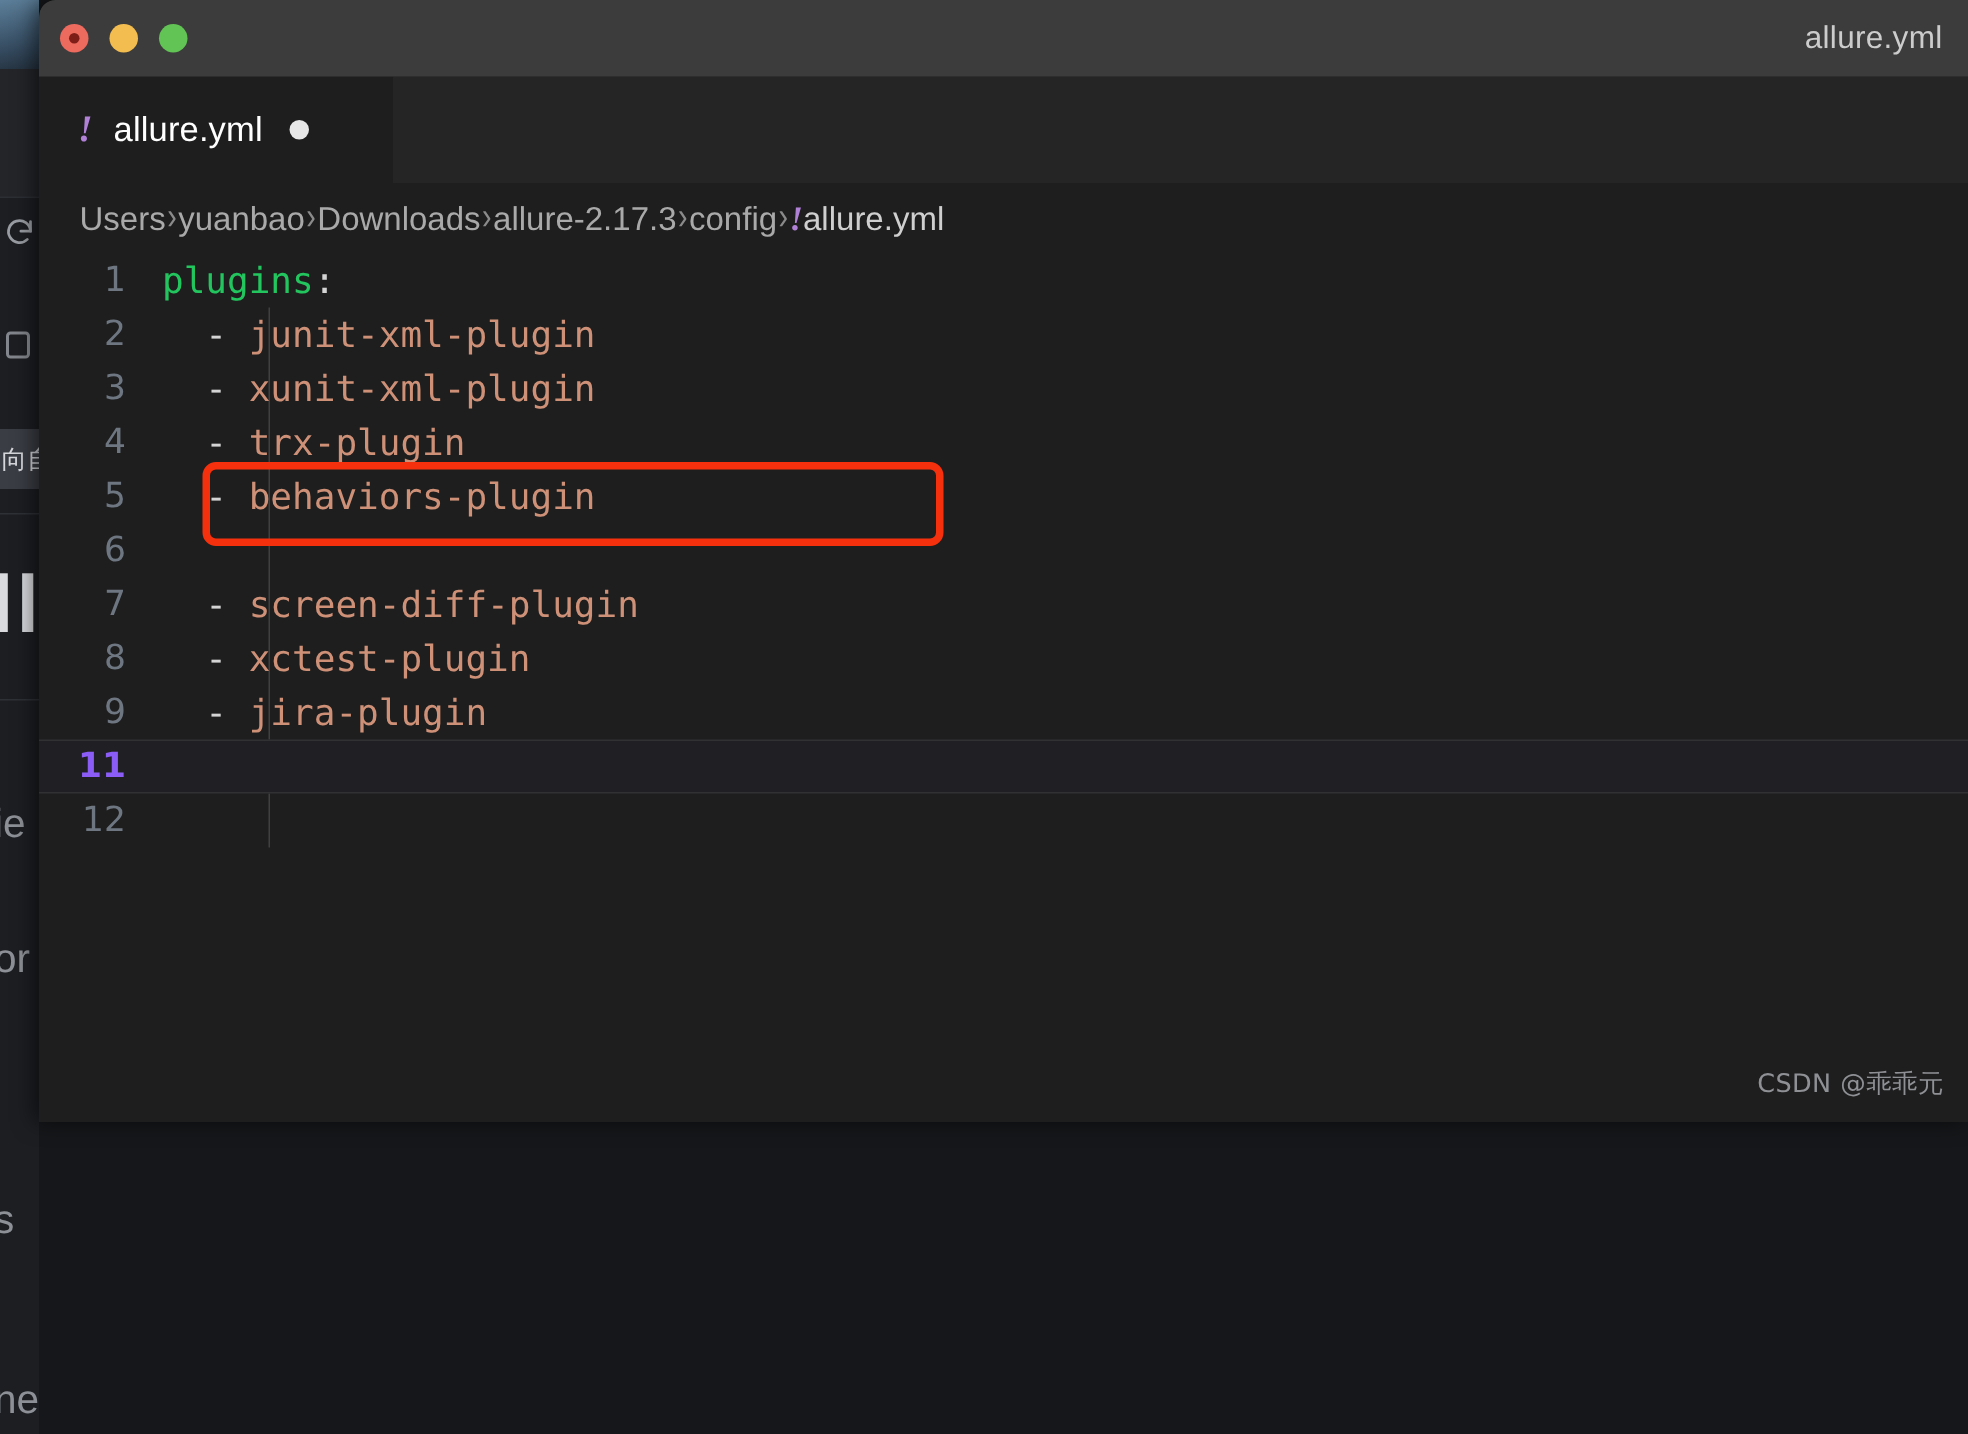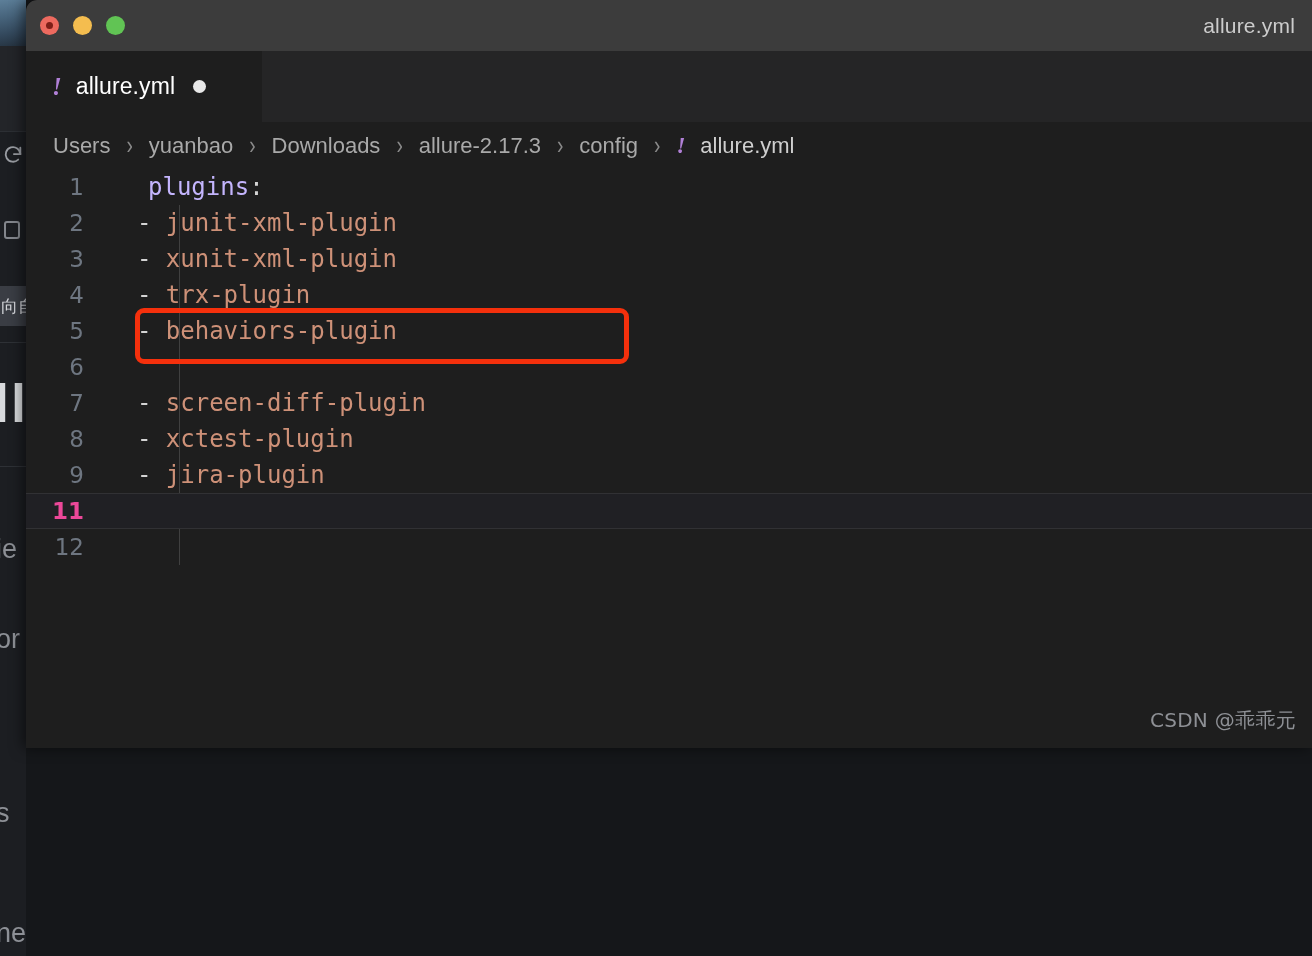--- a/index.html
+++ b/index.html
@@ -184,21 +184,21 @@
     margin-left: 4px;
   }
 
   
   .breadcrumb {
     height: 47px;
     background: #1e1e1e;
     display: flex;
     align-items: center;
     padding-left: 27px;
-    gap: 16px;
+    gap: 1px;
     font-size: 22px;
     color: #a9a9a9;
   }
   .crumb { white-space: nowrap; cursor: default; }
   .crumb.file { color: #cfcfcf; }
   .crumb-sep {
     color: #8a8a8a;
     font-size: 19px;
     transform: scaleY(1.35);
     display: inline-block;
@@ -237,23 +237,23 @@
     width: 82px;
     text-align: right;
     padding-right: 24px;
     box-sizing: border-box;
     color: #6e7681;
     font-family: "DejaVu Sans", sans-serif;
     font-size: 23px;
     flex: none;
     user-select: none;
   }
-  .active-line .ln { color: #ec4899; font-weight: 600; }
+  .active-line .ln { color: #8b5cf6; font-weight: 600; }
   .code-text { position: relative; }
-  .tok-key   { color: #c4b5fd; margin-left: 40px; }
+  .tok-key   { color: #22c55e; }
   .tok-punct { color: #d4d4d4; }
   .tok-dash  { color: #d4d4d4; }
   .tok-val   { color: #ce9178; }
   .caret {
     display: inline-block;
     width: 2px;
     height: 27px;
     background: #cfcfcf;
     vertical-align: -6px;
     margin-left: 1px;
@@ -279,21 +279,21 @@
     border-radius: 9px;
     box-sizing: content-box;
     pointer-events: none;
   }
 
   
   .watermark {
     position: absolute;
     right: 16px;
     bottom: 14px;
-    font-size: 20px;
+    font-size: 17px;
     color: #8e9095;
     font-family: "DejaVu Sans", sans-serif;
     letter-spacing: .3px;
   }
 </style>
 </head>
 <body>
 
 <div id="desktop">
 

